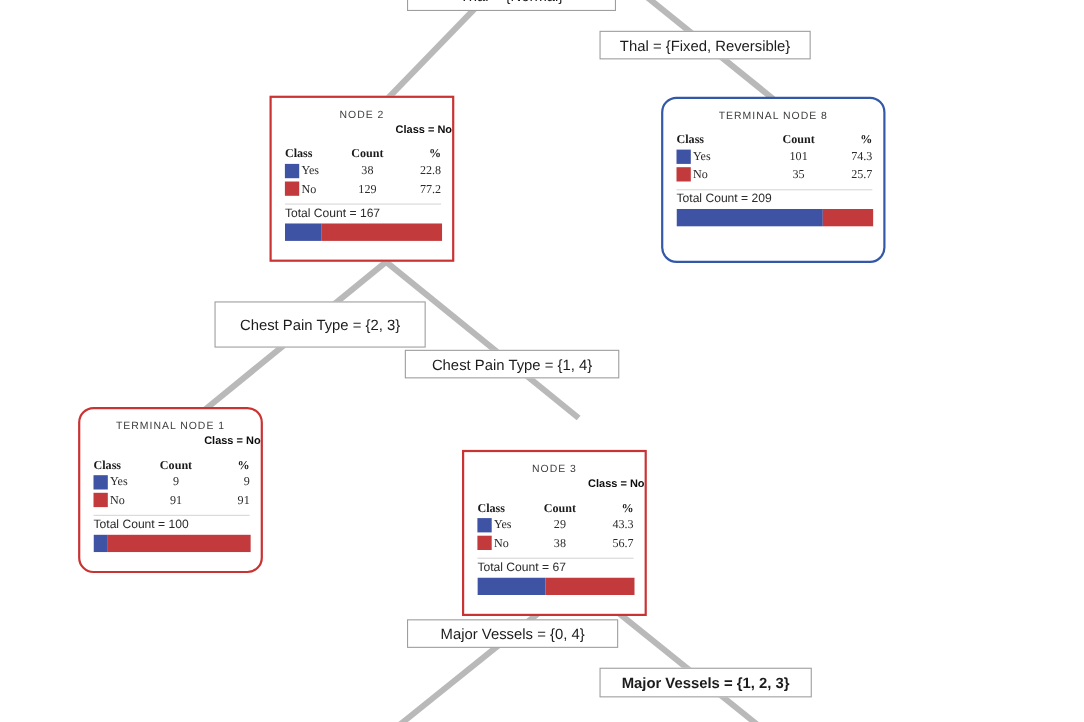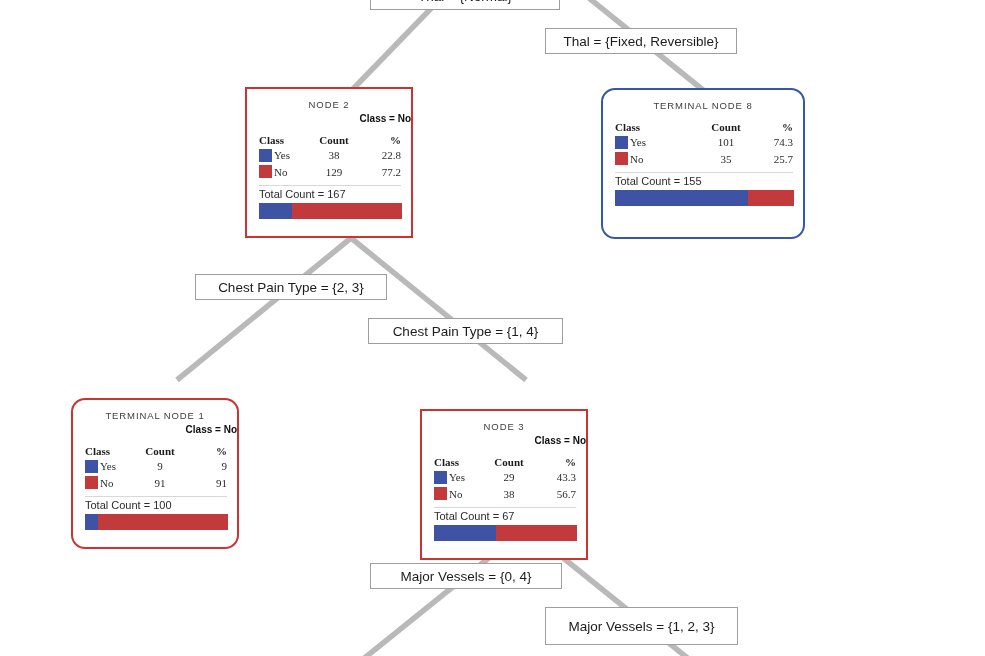--- a/index.html
+++ b/index.html
@@ -13,34 +13,34 @@
   svg.edges { position:absolute; left:0; top:0; width:985px; height:656px; overflow:visible; z-index:1; }
   .edge { stroke:var(--edge-line,#b9b9b9); stroke-width:5.5; fill:none; }
 
   .edge-label {
     position:absolute; z-index:2; background:#ffffff;
     border:1px solid #9e9e9e; color:#1c1c1c; font-size:13.5px;
     display:flex; align-items:center; justify-content:center; white-space:nowrap;
   }
   #lbl-thal-normal   { left:370px; top:-17px; width:190px; height:27px; }
   #lbl-thal-fixed    { left:545px; top:28px;  width:192px; height:26px; }
-  #lbl-chest23       { left:195px; top:274px; width:192px; height:26px; }
+  #lbl-chest23       { left:195px; top:274px; width:192px; height:42px; }
   #lbl-chest14       { left:368px; top:318px; width:195px; height:26px;text-align:right; }
   #lbl-vessels04     { left:370px; top:563px; width:192px; height:26px; }
-  #lbl-vessels123    { left:545px; top:607px; width:193px; height:38px; }
+  #lbl-vessels123    { left:545px; top:607px; width:193px; height:27px;font-weight:bold; }
 
   .node {
     position:absolute; z-index:3; width:168px; height:151px; background:#ffffff;
     border:2px solid var(--decision-border,#c93332); padding-top:10px;
   }
   .node.terminal { border-radius:14px; }
   .node.blue { border-color:var(--terminal-yes-border,#3458a8); }
   #node-2  { left:245px; top:87px; }
   #node-t4 { left:601px; top:88px; width:204px; }
-  #node-t1 { left:71px;  top:398px; }
+  #node-t1 { left:71px;  top:370px; }
   #node-3  { left:420px; top:377px;margin-top:32px; }
 
   .node-title { text-align:center; font-size:9.5px; letter-spacing:0.9px; color:#3d3d3d; }
   .node-class { text-align:right; font-size:10px; font-weight:bold; color:#0e0e0e; margin-top:3px; }
 
   .tbl { margin:8px 10px 0 12px; font-size:11px; color:#2b2b2b;font-family:Liberation Serif, serif; }
   .tr { display:flex; align-items:center; height:16.5px; }
   .tr.head { font-weight:bold; color:#1b1b1b; height:15px; }
   .c1 { flex:1; display:flex; align-items:center; }
   .c2 { width:50px; text-align:center; }
@@ -129,21 +129,21 @@
       <div class="tr">
         <span class="c1">
             <i class="sw no"></i>
             <span>No</span>
           </span>
         <span class="c2">35</span>
         <span class="c3">25.7</span>
       </div>
     </div>
     <div class="sep"></div>
-    <div class="total">Total Count = 155</div>
+    <div class="total">Total Count = 209</div>
     <div class="bar">
       <span class="seg-yes" style="width: 74.3%;"></span>
       <span class="seg-no"></span>
     </div>
   </div>
 
   <div class="node terminal" id="node-t1">
     <div class="node-title">TERMINAL NODE 1</div>
     <div class="node-class">Class = No</div>
     <div class="tbl">

